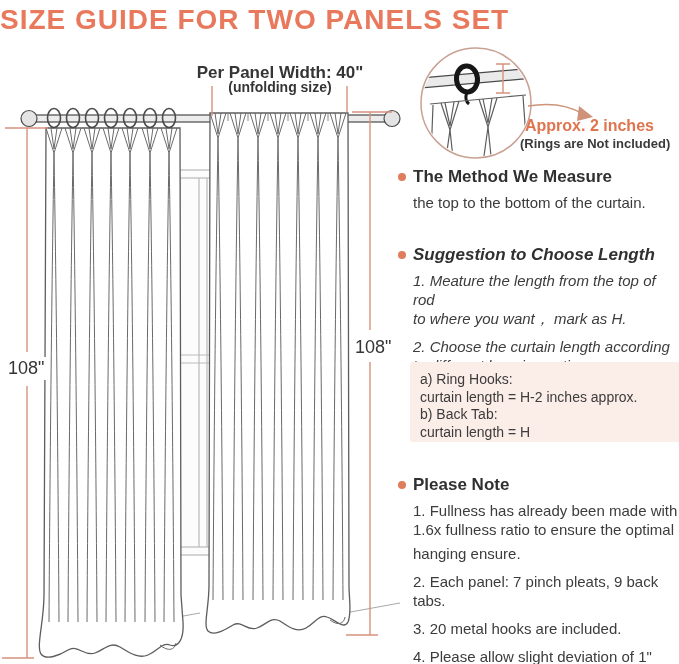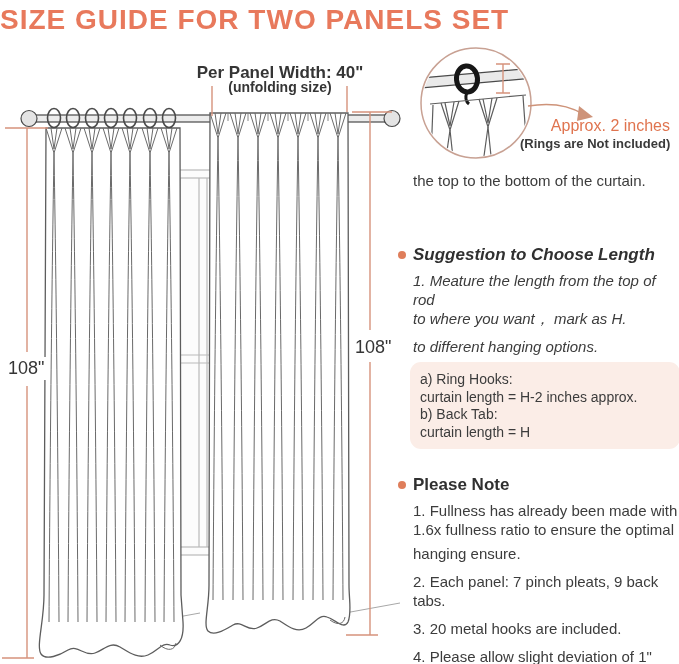--- a/index.html
+++ b/index.html
@@ -9,42 +9,42 @@
   .title{position:absolute;left:0;right:0;top:4px;text-align:left;
     font-size:28px;font-weight:700;letter-spacing:1px;color:#E8795C;}
 
   .art{position:absolute;left:0;top:0;width:679px;height:664px;}
 
   .lbl{position:absolute;color:#353535;}
   .width-label{left:168px;top:63px;width:224px;text-align:center;font-size:17px;font-weight:700;}
   .width-sub{left:168px;top:79px;width:224px;text-align:center;font-size:14px;font-weight:700;}
   .h-left{left:5px;top:357px;background:#fff;padding:1px 3px;font-size:18px;}
   .h-right{left:352px;top:336px;background:#fff;padding:1px 3px;font-size:18px;}
-  .gap-label{left:525px;top:117px;width:145px;text-align:right;
-    font-size:16px;font-weight:400;color:#E0744F;}
+  .gap-label{left:525px;top:117px;width:145px;text-align:left;
+    font-size:16px;font-weight:700;color:#E0744F;}
   .gap-note{left:520px;top:136px;width:156px;text-align:left;
     font-size:13px;font-weight:600;color:#3a3a3a;}
 
   .section{position:absolute;left:398px;width:280px;color:#3C3C3C;}
   .sec-heading{position:relative;padding-left:15px;font-size:17px;font-weight:700;
     color:#303030;line-height:22px;}
   .bullet{position:absolute;left:0;top:7px;width:8px;height:8px;border-radius:50%;
     background:#DF7E5B;}
   .sec-body{padding-left:15px;margin-top:5px;font-size:15px;}
   .line{line-height:19px;}
   .item{margin-top:0;}
   .item + .item{margin-top:9px;}
   .line.spaced{margin-top:5px;}
 
   #sec-method{top:166px;}
   #sec-suggestion{top:244px;font-style:italic;}
   #sec-note{top:474px;}
 
   .options-box{position:absolute;left:410px;top:362px;width:255px;
-    background:#FBEDE7;border-radius:11px;padding:9px 5px 8px 10px;
+    background:#FBEDE7;border-radius:3px;padding:9px 5px 1px 10px;
     font-size:14px;color:#3C3C3C;}
   .options-box .line{line-height:17.5px;}
 </style>
 </head>
 <body>
 
 <div class="canvas">
 
   <svg class="art" viewBox="0 0 679 664">
     <defs>
@@ -156,36 +156,41 @@
   <div class="title">SIZE GUIDE FOR TWO PANELS SET</div>
 
   <div class="lbl width-label">Per Panel Width: 40"</div>
   <div class="lbl width-sub">(unfolding size)</div>
   <div class="lbl h-left">108"</div>
   <div class="lbl h-right">108"</div>
   <div class="lbl gap-label">Approx. 2 inches</div>
   <div class="lbl gap-note">(Rings are Not included)</div>
 
   <div class="section" id="sec-method">
+    <div class="sec-heading">
+      <span class="bullet"></span>
+      <span>The Method We Measure</span>
+    </div>
     <div class="sec-body">
       <div class="line">the top to the bottom of the curtain.</div>
     </div>
   </div>
 
   <div class="section" id="sec-suggestion">
     <div class="sec-heading">
       <span class="bullet"></span>
       <span>Suggestion to Choose Length</span>
     </div>
     <div class="sec-body">
       <div class="item">
         <div class="line">1. Meature the length from the top of rod</div>
         <div class="line">to where you want， mark as H.</div>
       </div>
       <div class="item">
+        <div class="line">2. Choose the curtain length according</div>
         <div class="line">to different hanging options.</div>
       </div>
     </div>
   </div>
 
   <div class="options-box">
     <div class="line">a) Ring Hooks:</div>
     <div class="line">curtain length = H-2 inches approx.</div>
     <div class="line">b) Back Tab:</div>
     <div class="line">curtain length = H</div>

